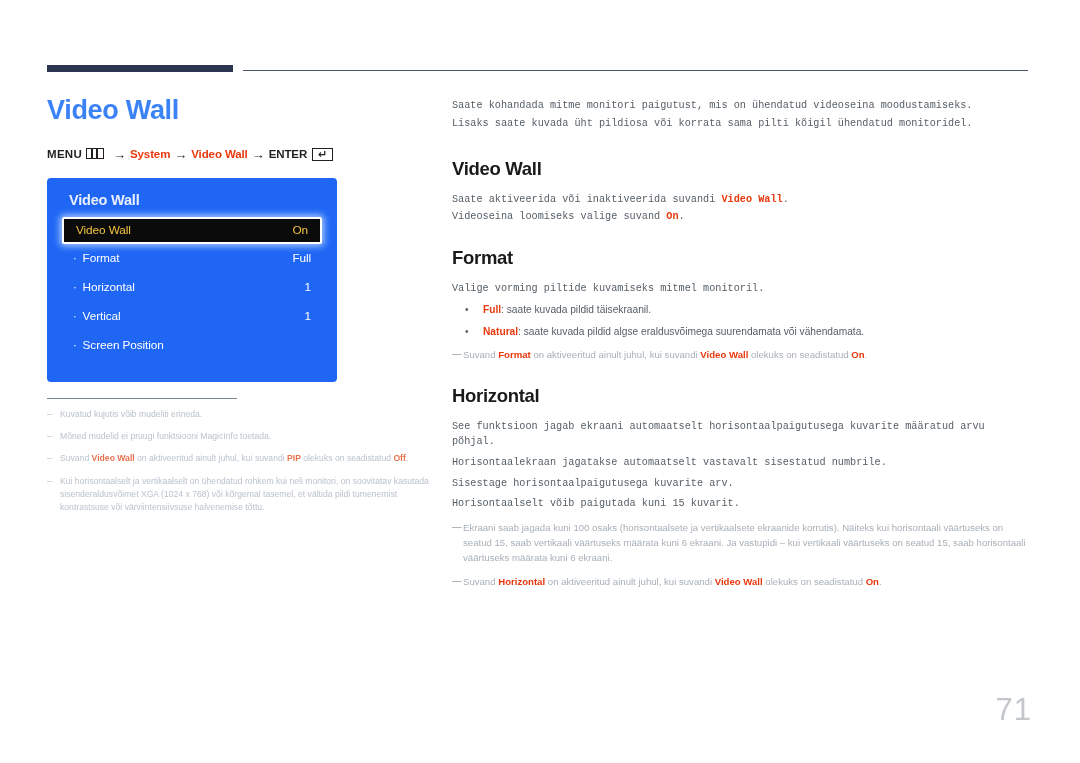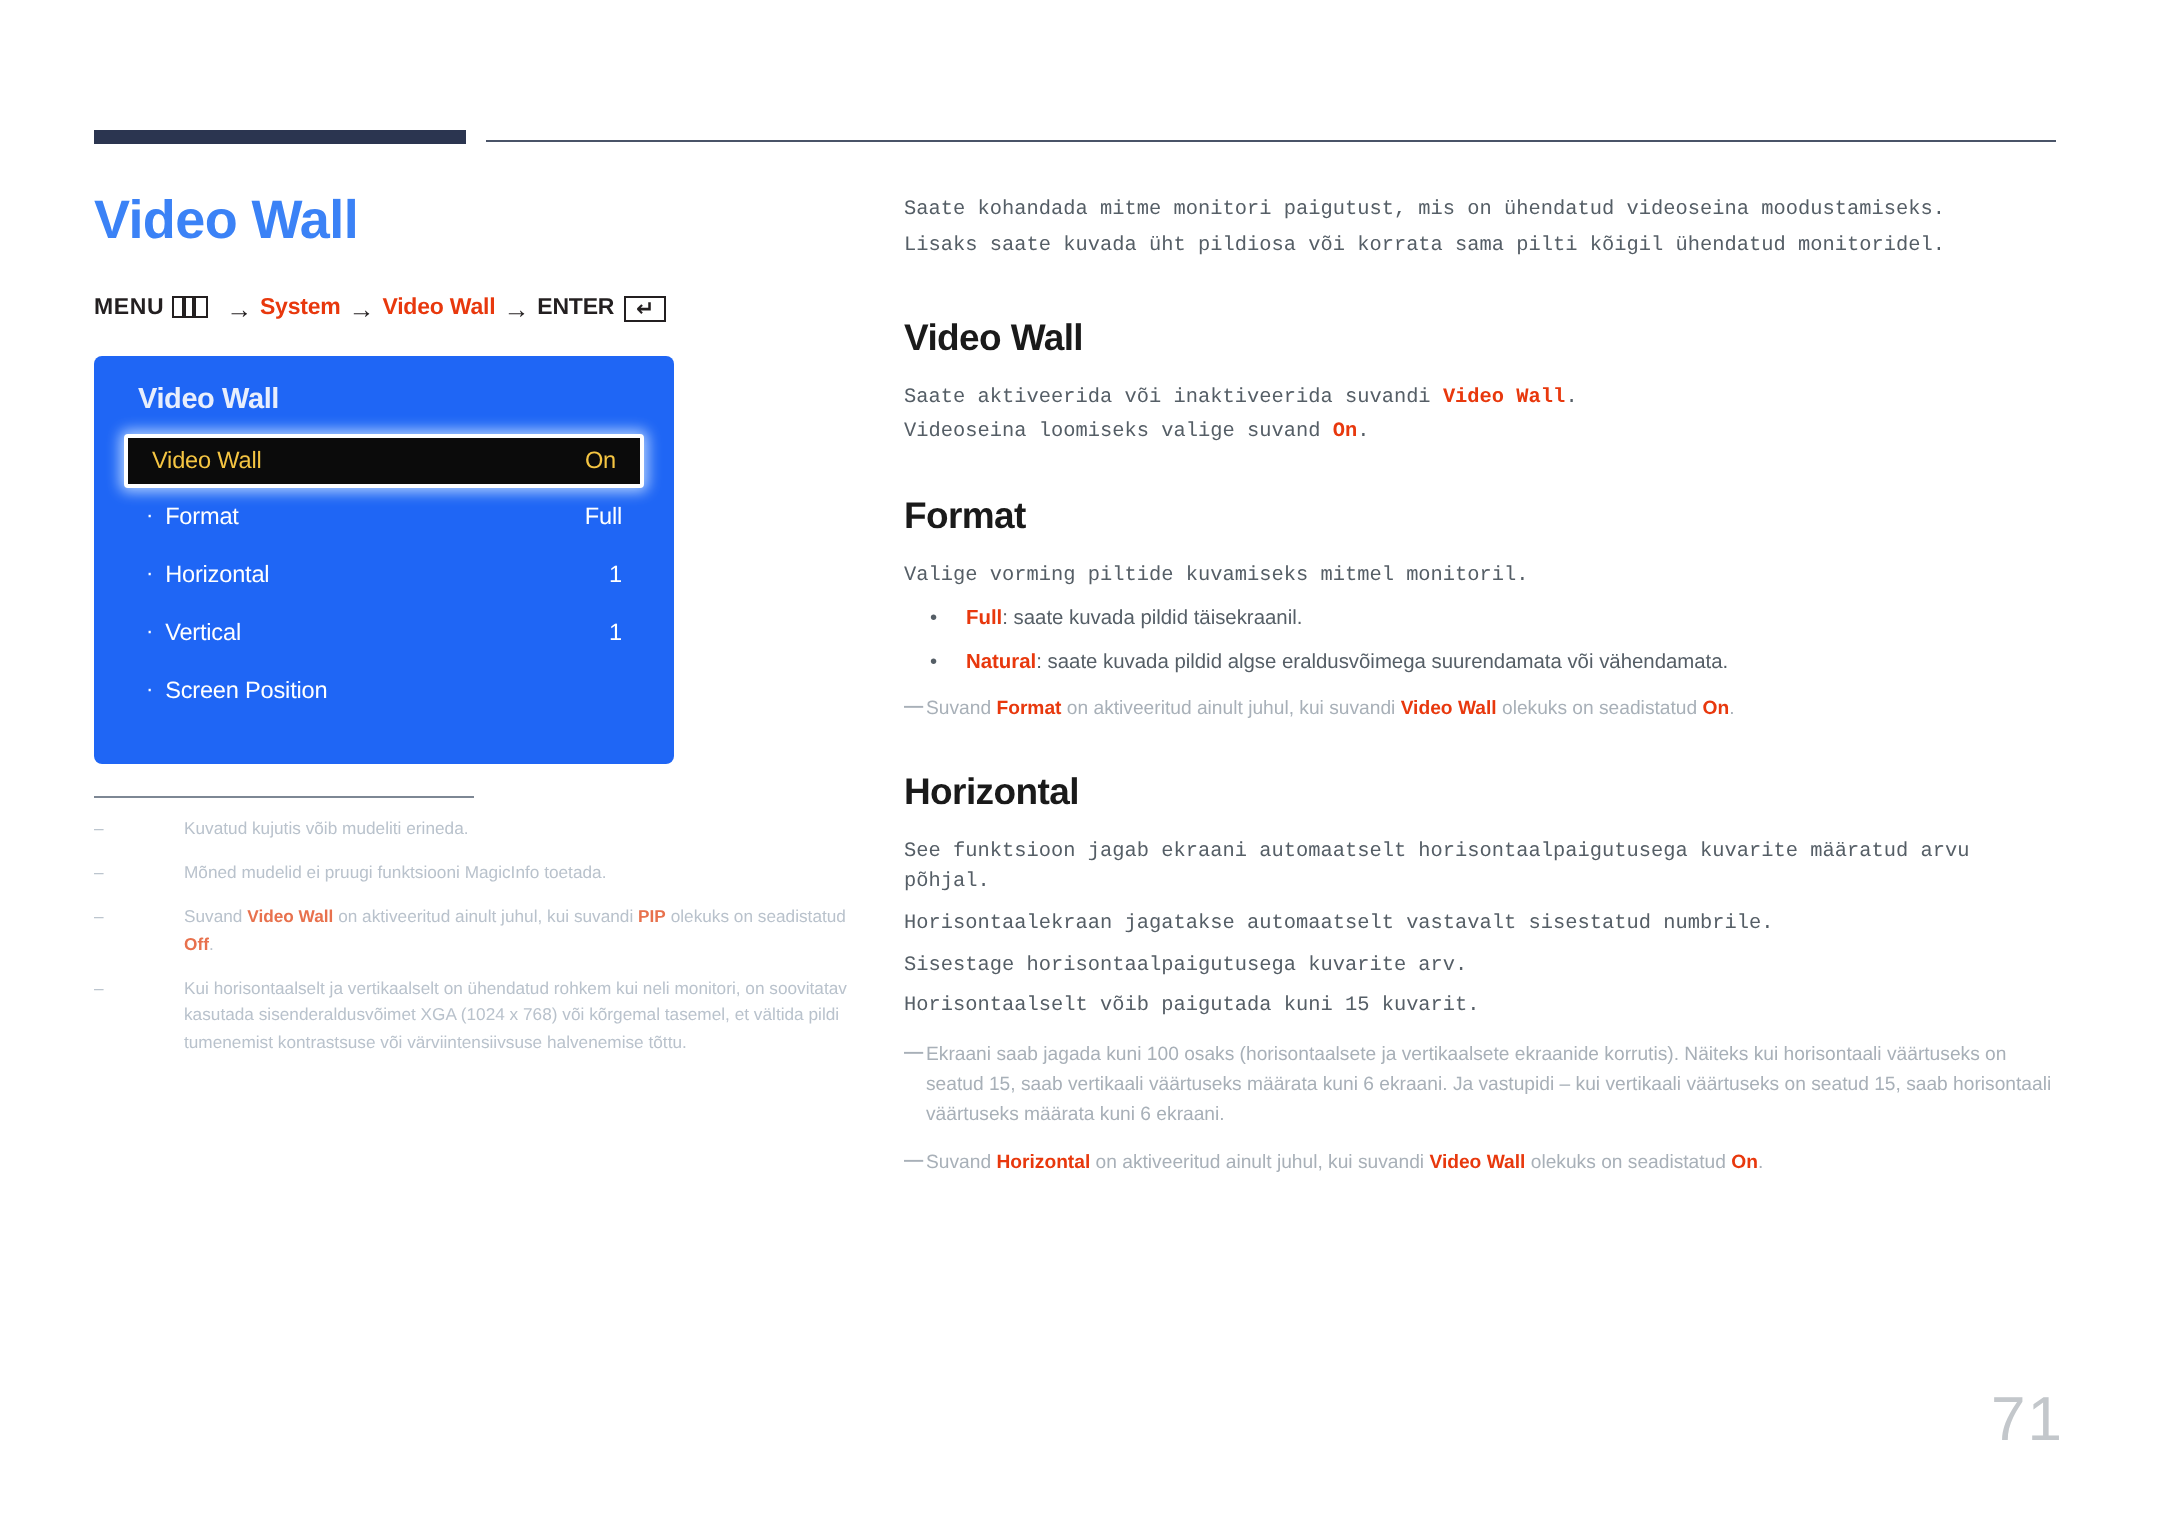--- a/index.html
+++ b/index.html
@@ -88,21 +88,21 @@
   
   .left-divider {
     margin-top: 16px; width: 190px; height: 1px; background: #7d8794;
   }
   .fn-list { margin-top: 9px; width: 385px; }
   .fn {
     display: flex; font-size: 8.6px; line-height: 1.55;
     color: #b9c2cc; margin-bottom: 9px; letter-spacing: 0.01px;
   }
   .fn .dash { flex: 0 0 13px; color: #b9c2cc; }
-  .fn .body { flex: 1; margin-left: 32px; }
+  .fn .body { flex: 1; }
   .fn b { color: #e8714d; font-weight: bold; }
 
   
   .right-col { position: absolute; left: 452px; top: 99px; width: 578px; }
   .r-para {
     font-size: 10.2px; color: #555e66; line-height: 1.45;
     margin-bottom: 6px; letter-spacing: 0.01px; font-family: Liberation Mono, monospace;
   }
   .r-para.tight { margin-bottom: 3px; }
   .r-para em { font-style: normal; color: #e8380d; font-weight: bold; }

